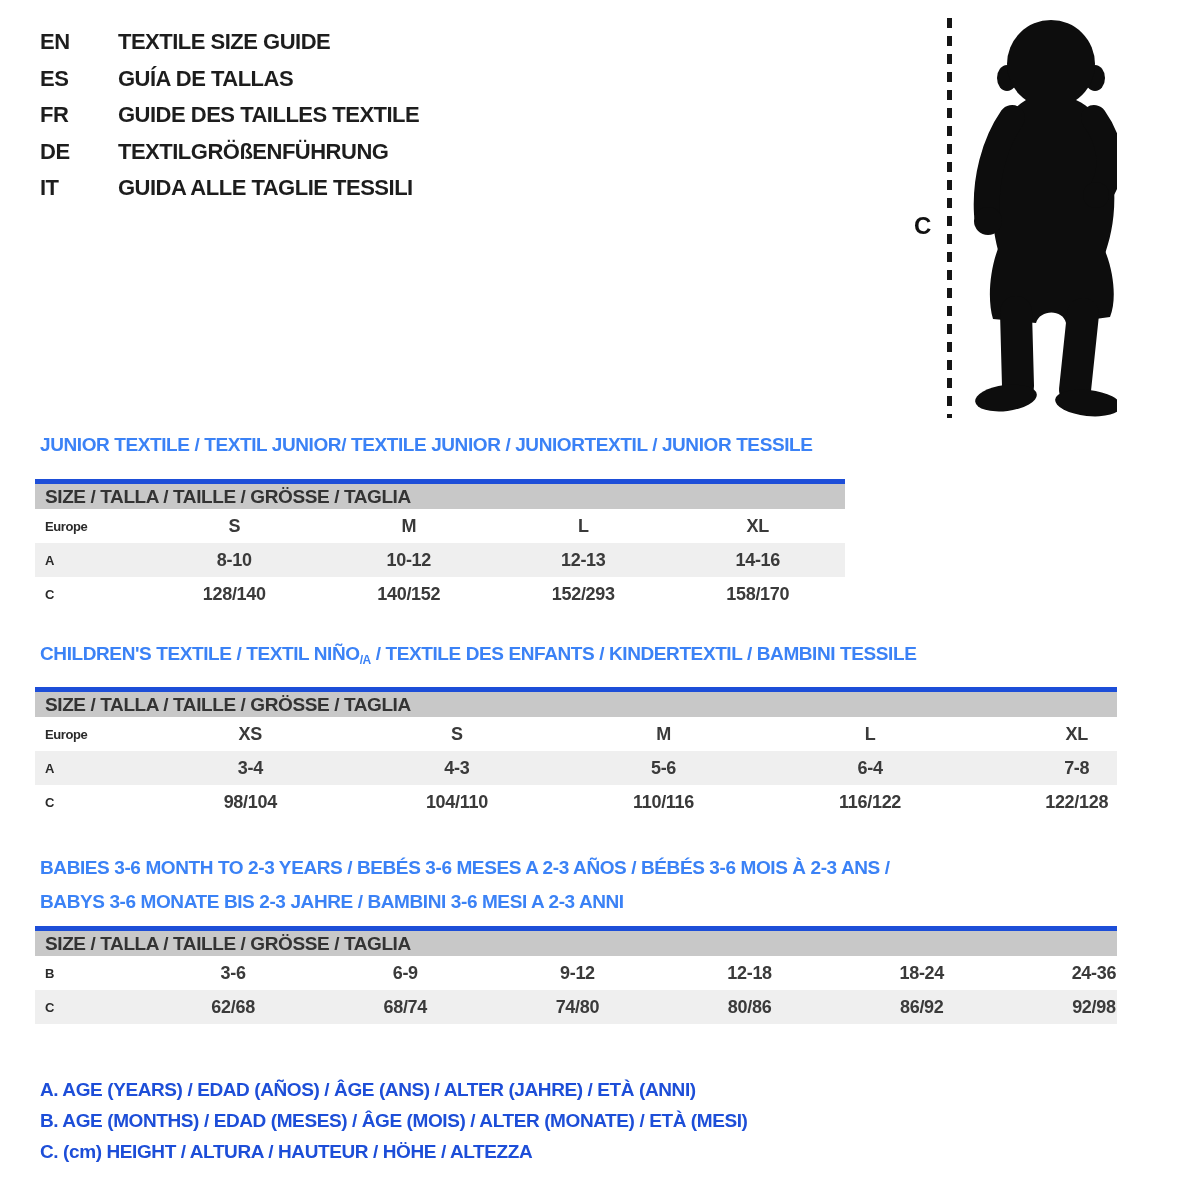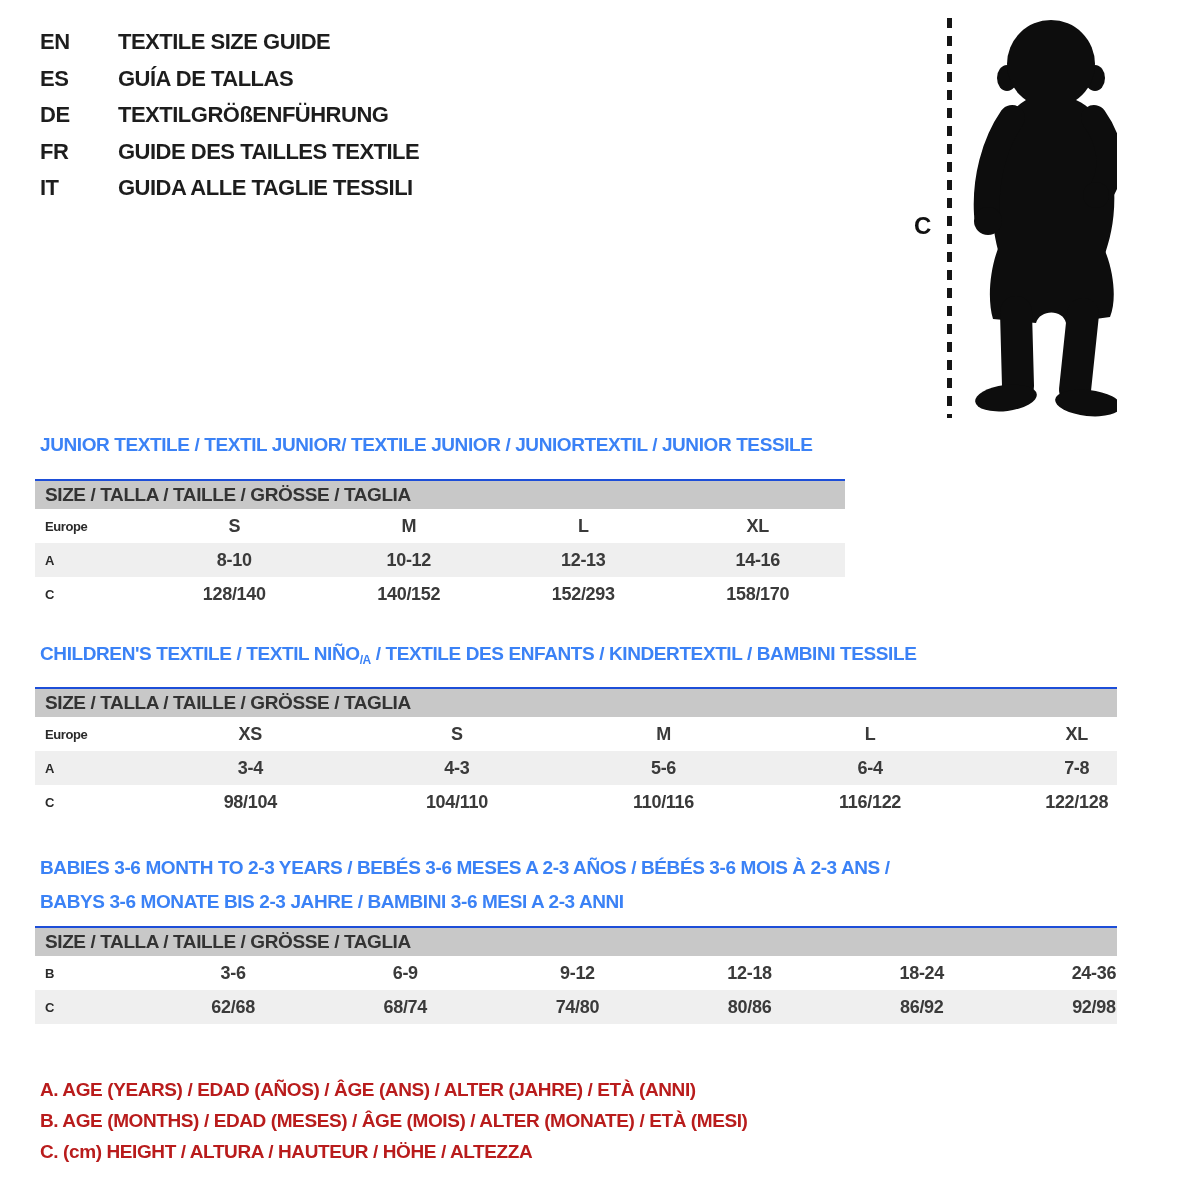--- a/index.html
+++ b/index.html
@@ -74,21 +74,21 @@
   .two-line { line-height: 34px; }
 
   
   .size-table {
     position: absolute;
     left: 35px;
   }
   .thead {
     height: 30px;
     background: #c8c8c8;
-    border-top: 2px solid #1d4ed8;
+    border-top: 5px solid #1d4ed8;
     display: flex;
     align-items: center;
     padding-left: 10px;
     font-size: 19px;
     font-weight: bold;
     letter-spacing: -0.4px;
     color: #333333;
     white-space: nowrap;
   }
   .trow {
@@ -122,45 +122,45 @@
     left: 40px;
     top: 1074px;
   }
   .legend-line {
     height: 31px;
     display: flex;
     align-items: center;
     font-size: 19px;
     font-weight: bold;
     letter-spacing: -0.4px;
-    color: #b91c1c;
+    color: #1d4ed8;
     white-space: nowrap;
   }
 </style>
 </head>
 <body>
 
 <div class="page">
 
   <div class="lang-list">
     <div class="lang-row">
       <span>EN</span>
       <span>TEXTILE SIZE GUIDE</span>
     </div>
     <div class="lang-row">
       <span>ES</span>
       <span>GUÍA DE TALLAS</span>
     </div>
     <div class="lang-row">
+      <span>FR</span>
+      <span>GUIDE DES TAILLES TEXTILE</span>
+    </div>
+    <div class="lang-row">
       <span>DE</span>
       <span>TEXTILGRÖßENFÜHRUNG</span>
-    </div>
-    <div class="lang-row">
-      <span>FR</span>
-      <span>GUIDE DES TAILLES TEXTILE</span>
     </div>
     <div class="lang-row">
       <span>IT</span>
       <span>GUIDA ALLE TAGLIE TESSILI</span>
     </div>
   </div>
 
   <div class="measure-line"></div>
   <div class="measure-label">C</div>
   <svg class="silhouette" viewBox="0 0 180 406" xmlns="http://www.w3.org/2000/svg">

